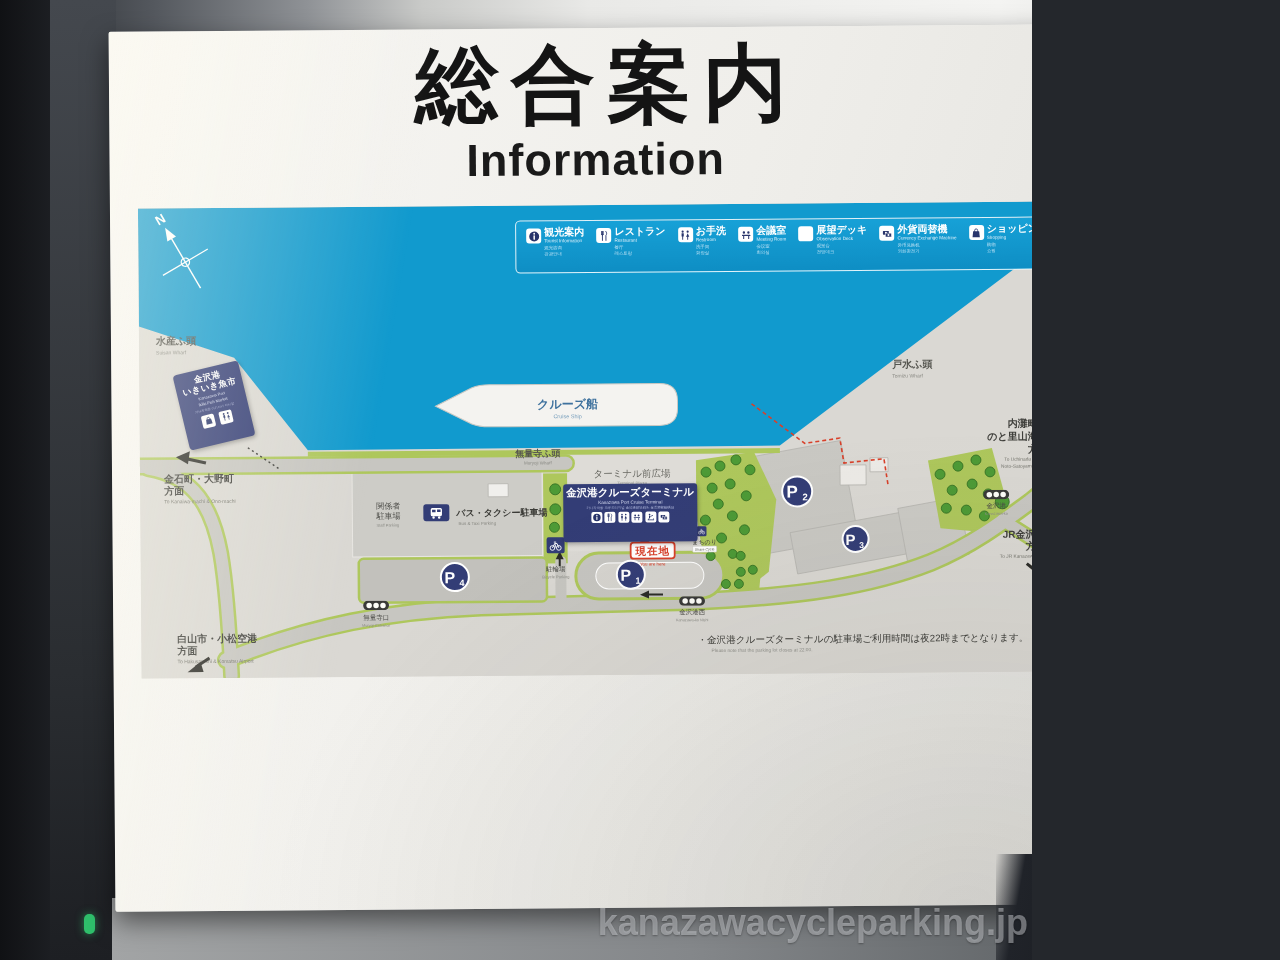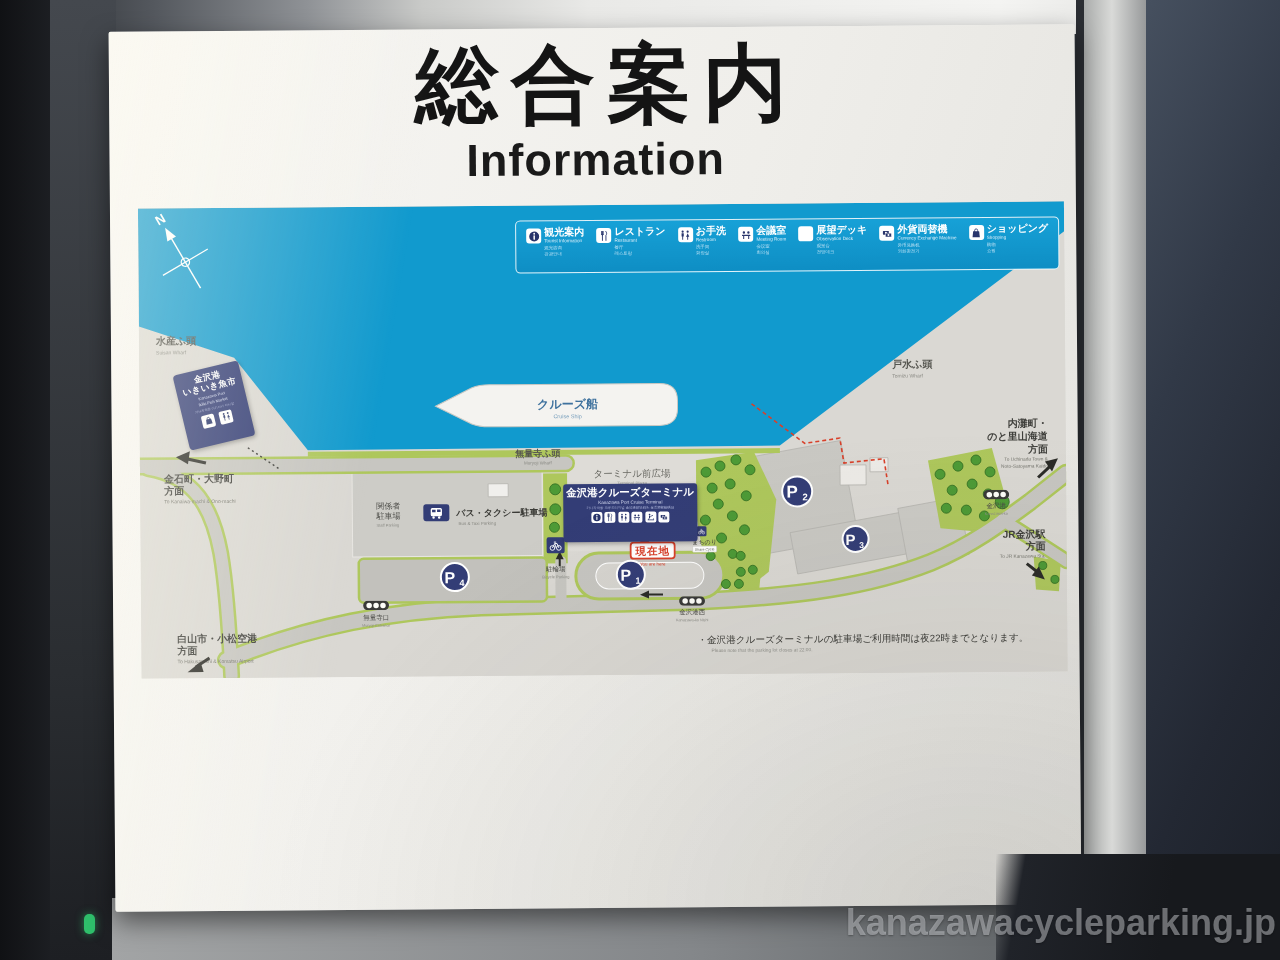--- a/index.html
+++ b/index.html
@@ -1,16 +1,16 @@
 <!DOCTYPE html>
 <html><head>
 <meta charset="utf-8">
 <style>
   html,body{margin:0;padding:0;background:#24272c;}
-  .photo{position:relative;width:1280px;height:960px;overflow:hidden;
+  .photo{position:relative;width:1032px;height:960px;overflow:hidden;
     font-family:"Liberation Sans","DejaVu Sans",sans-serif;background:#2f343a;}
   .photo *{box-sizing:border-box;}
   
   .top-glass{position:absolute;left:0;top:0;width:1280px;height:34px;
     background:linear-gradient(90deg,#23262a 0%,#54585e 12%,#8f9296 24%,#c9cac8 33%,#e9e9e7 46%,#f4f4f2 78%,#d8d8d6 100%);}
   .frame-left{position:absolute;left:0;top:0;width:50px;height:960px;background:linear-gradient(90deg,#101114,#1c1e22);}
   .frame-left2{position:absolute;left:50px;top:0;width:66px;height:960px;background:linear-gradient(180deg,#44484e,#2a2d31 70%,#1d1f23);}
   .led{position:absolute;left:84px;top:914px;width:11px;height:20px;border-radius:5px;background:#2fbf6b;box-shadow:0 0 9px rgba(47,191,107,.6);}
   .gap-right{position:absolute;left:1076px;top:0;width:8px;height:960px;background:#2b2e33;}
   .pillar{position:absolute;left:1084px;top:0;width:62px;height:960px;background:linear-gradient(90deg,#aaacab,#d9dad8 45%,#97999a);}

